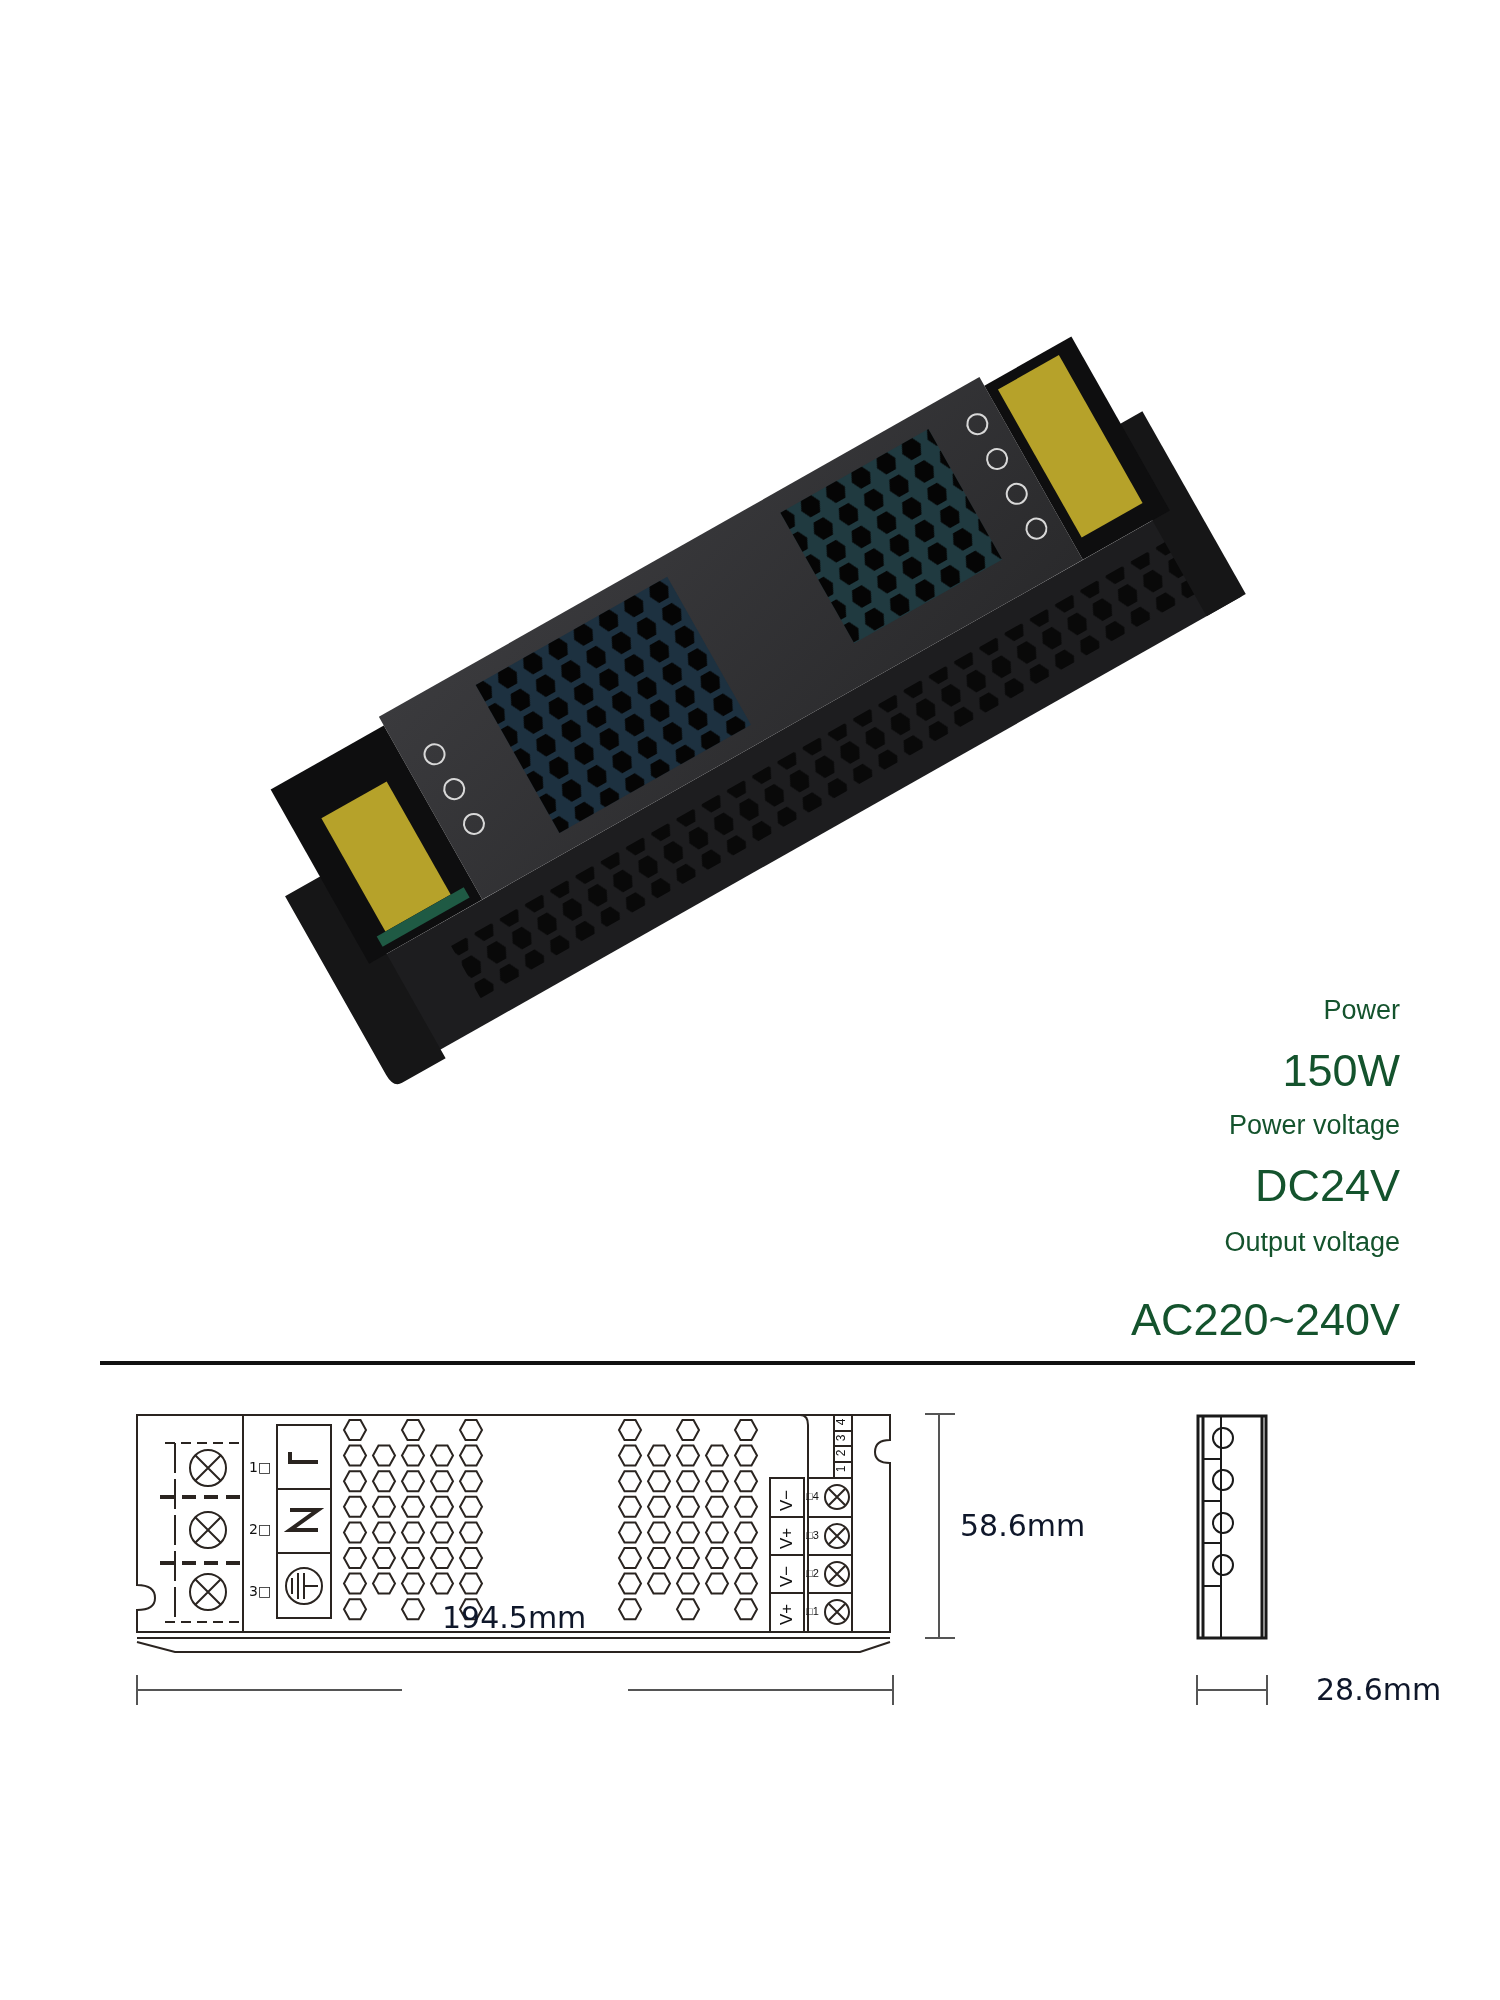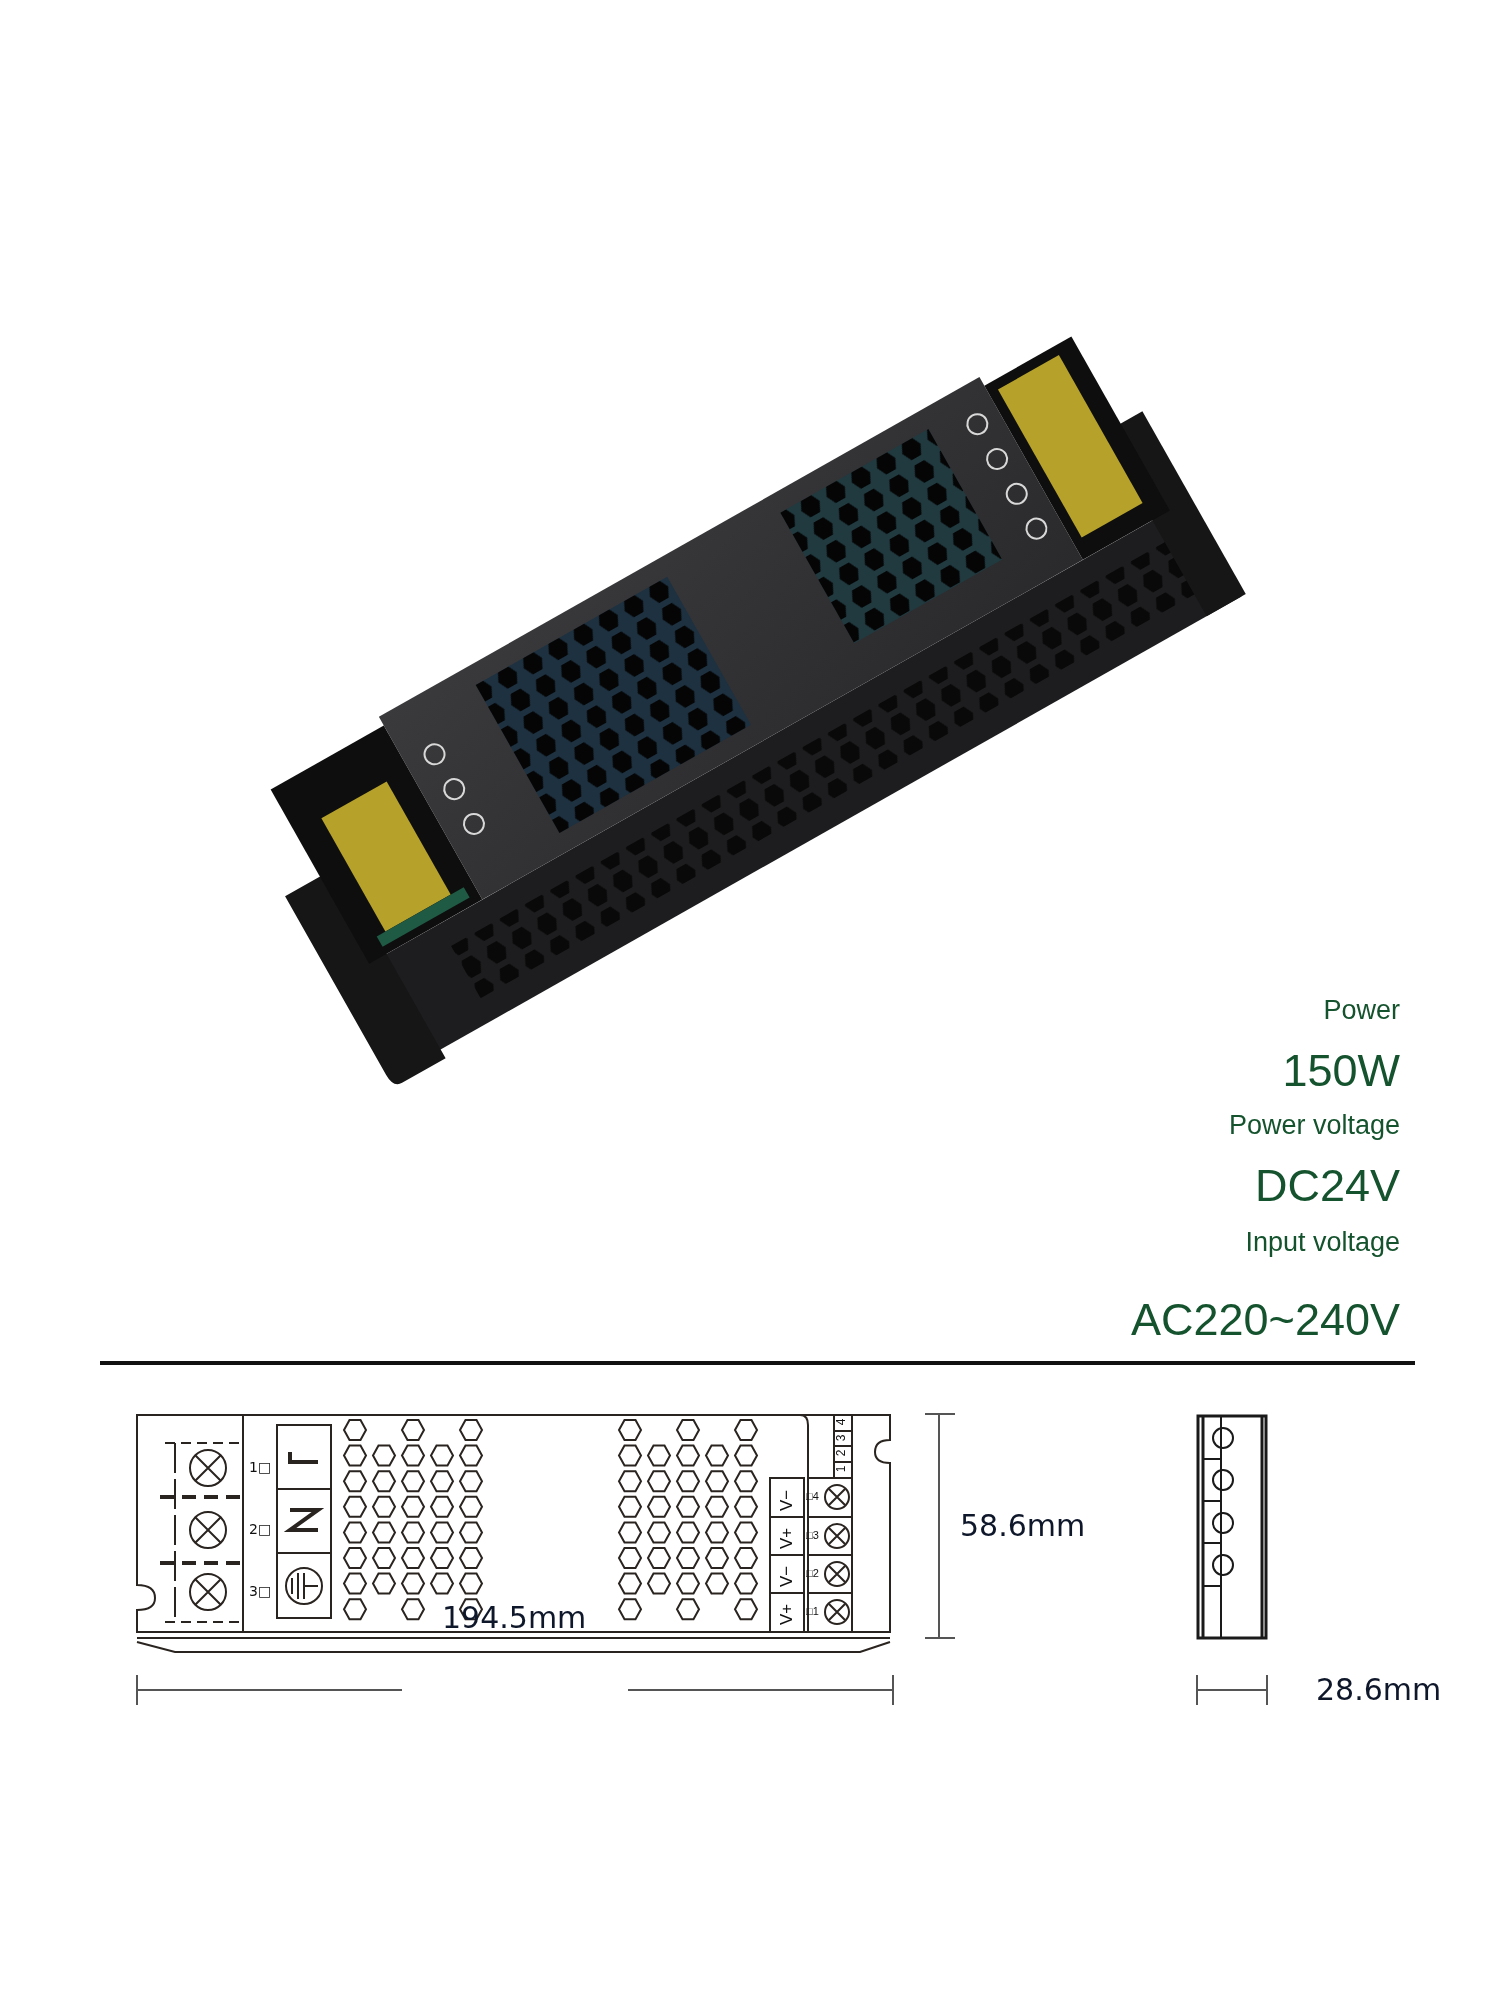--- a/index.html
+++ b/index.html
@@ -59,21 +59,21 @@
       <circle cx="835" cy="0" r="10"></circle>
       <circle cx="835" cy="40" r="10"></circle>
     </g>
   </g>
 </svg>
 
 <div class="spec spec-label" style="top:995px;">Power</div>
 <div class="spec spec-value" style="top:1045px;">150W</div>
 <div class="spec spec-label" style="top:1110px;">Power voltage</div>
 <div class="spec spec-value" style="top:1160px;text-align:center;">DC24V</div>
-<div class="spec spec-label" style="top:1227px;">Input voltage</div>
+<div class="spec spec-label" style="top:1227px;">Output voltage</div>
 <div class="spec spec-value" style="top:1275px;margin-top:19px;">AC220~240V</div>
 
 <div class="divider"></div>
 
 <svg width="1500" height="2000" viewBox="0 0 1500 2000" style="pointer-events:none;">
   <g fill="none" stroke="#2a2420" stroke-width="2">
 
     <path d="M137,1415 L890,1415 L890,1440 Q875,1440 875,1452 Q875,1463 890,1463 L890,1632 L137,1632 L137,1610 Q155,1610 155,1598 Q155,1585 137,1585 Z"></path>
     <line x1="137" y1="1638" x2="890" y2="1638"></line>
     <path d="M137,1642 L175,1652 L860,1652 L890,1642"></path>

